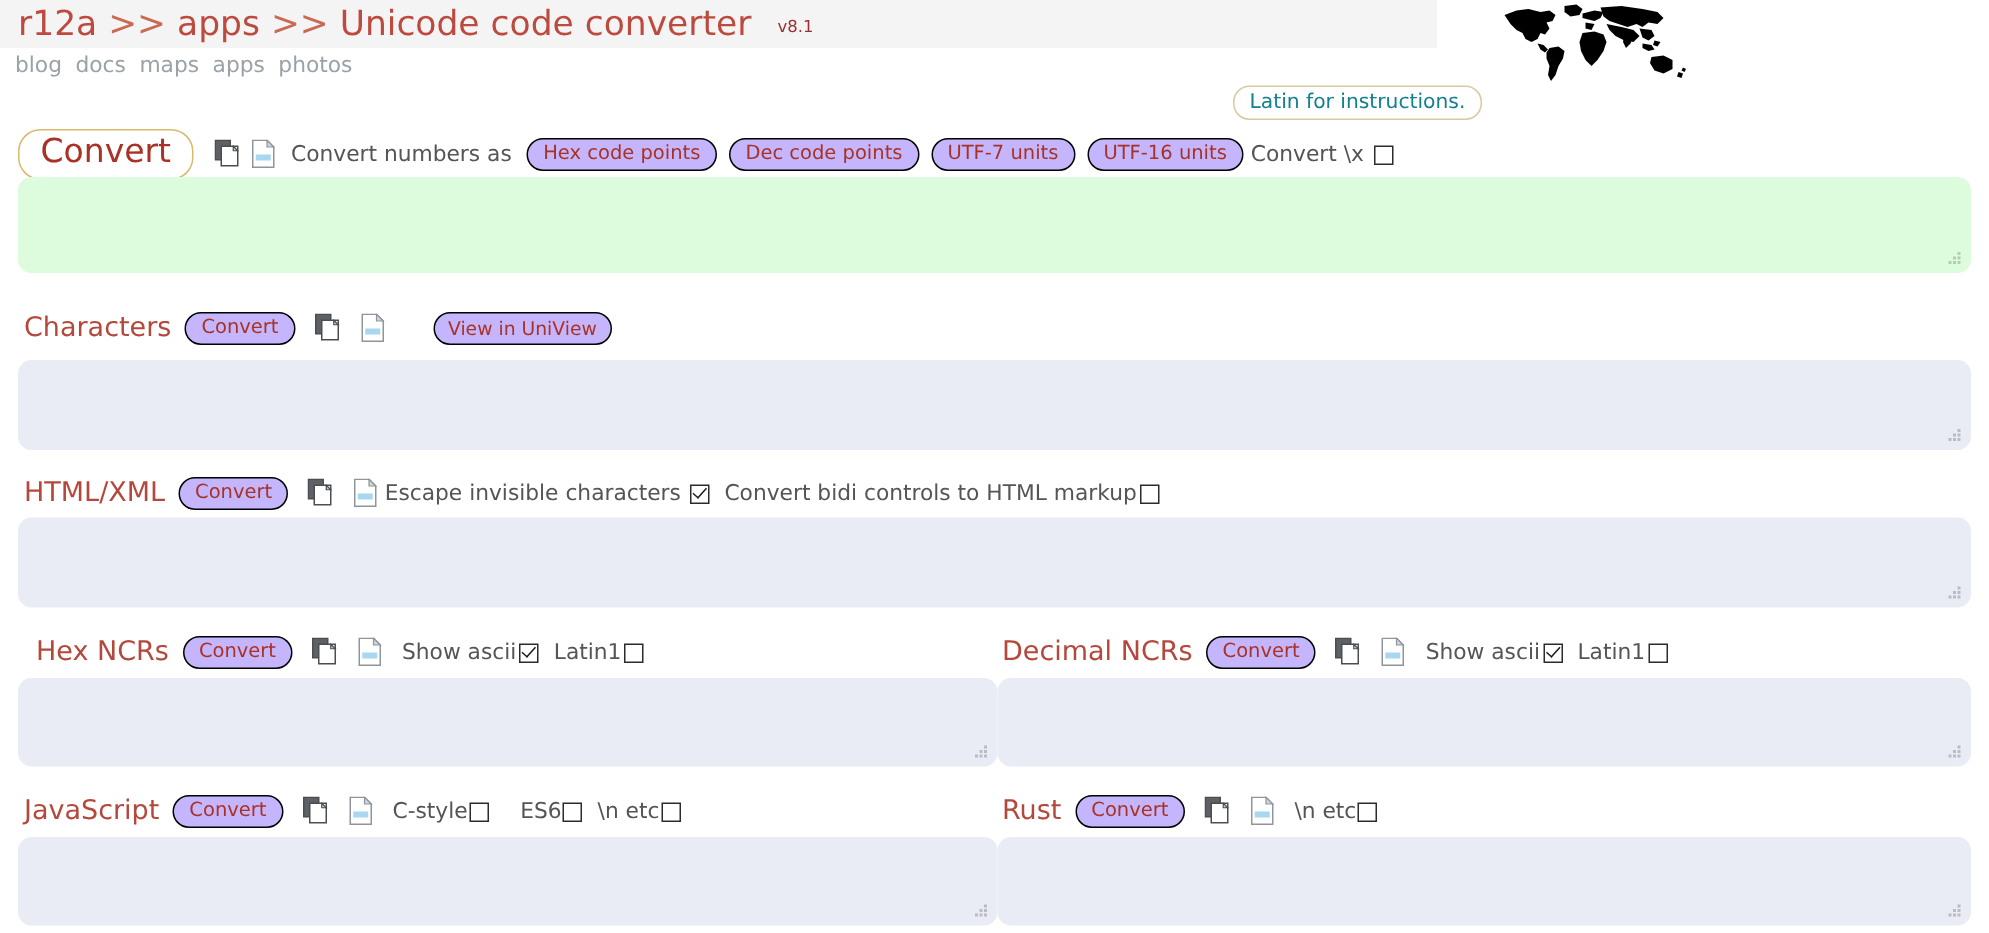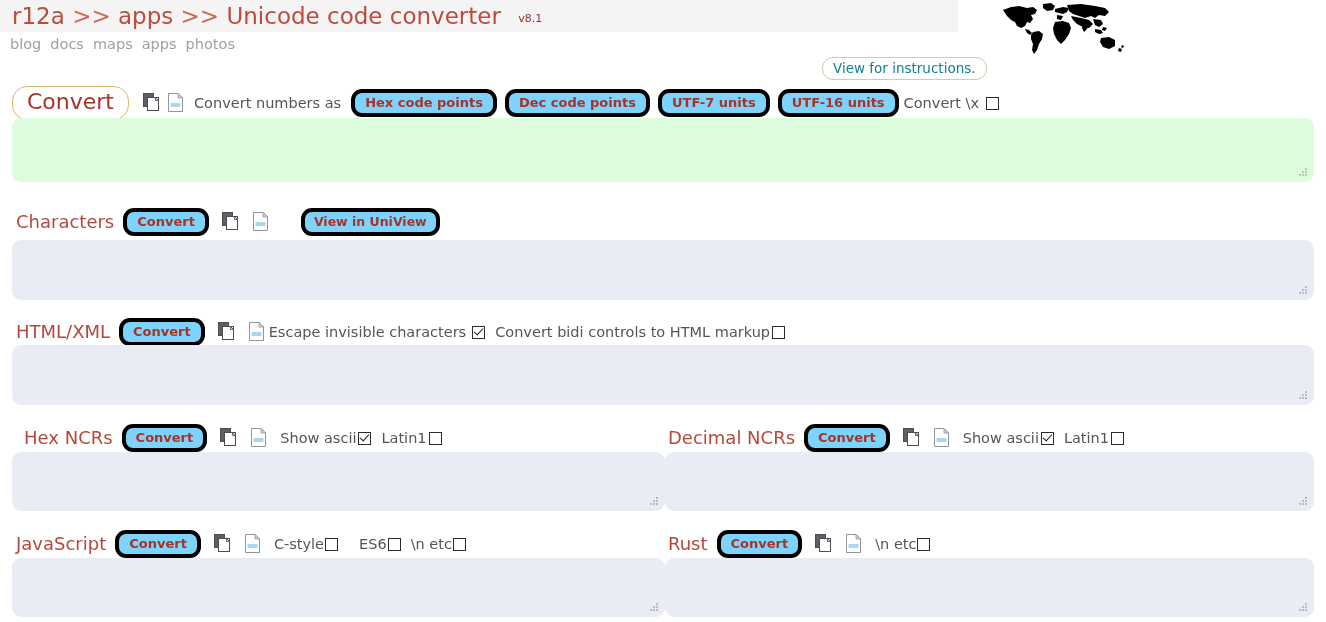--- a/index.html
+++ b/index.html
@@ -91,29 +91,28 @@
     line-height: 26px;
   }
   .sec-title {
     font-size: 18px;
     color: #b5483c;
     margin-right: 9px;
     line-height: 22px;
   }
   .pill {
     display: inline-block;
-    border: 4px solid #000000;
+    border: 1px solid #000000;
     border-radius: 11px;
     padding: 1px 10px 2px 10px;
     font-size: 13px;
     color: #a93226;
-    background: #7dd3fc;
+    background: #c4b5fd;
     cursor: pointer;
     line-height: 17px;
-    font-weight: bold;
   }
   .pill.small { font-size: 12.5px; padding: 1px 9px 2px 9px; }
   .lbl {
     color: #555;
     font-size: 14.5px;
     margin: 0 6px;
   }
   .lbl.tight { margin: 0 3px 0 5px; }
 
   
@@ -217,21 +216,21 @@
       <path d="M106 25 L110 26 L108 29 L105 28 Z"></path>
 
       <path d="M104 36 L112 35 L118 38 L118 44 L112 47 L106 45 L103 40 Z"></path>
 
       <path d="M122 46 L125 47 L124 50 L121 49 Z"></path>
       <path d="M125 43 L127 44 L126 46 L124 45 Z"></path>
     </g>
   </svg>
 </div>
 
-<div class="instructions">View for instructions.</div>
+<div class="instructions">Latin for instructions.</div>
 
 <div class="row" style="top:86px;left:12px;">
   <span class="bigconvert">Convert</span>
 
   <span class="icon" style="margin-left:14px;">
     <svg width="18" height="19" viewBox="0 0 18 19">
       <rect x="0.5" y="0.5" width="10" height="13" fill="#5d6166" stroke="#4a4e53"></rect>
       <rect x="4.5" y="4.5" width="11" height="13" fill="#ffffff" stroke="#4a4e53"></rect>
       <path d="M12.5 4.5 L15.5 7.5 L12.5 7.5 Z" fill="#d0d3d8" stroke="#4a4e53" stroke-width="0.8"></path>
     </svg>

